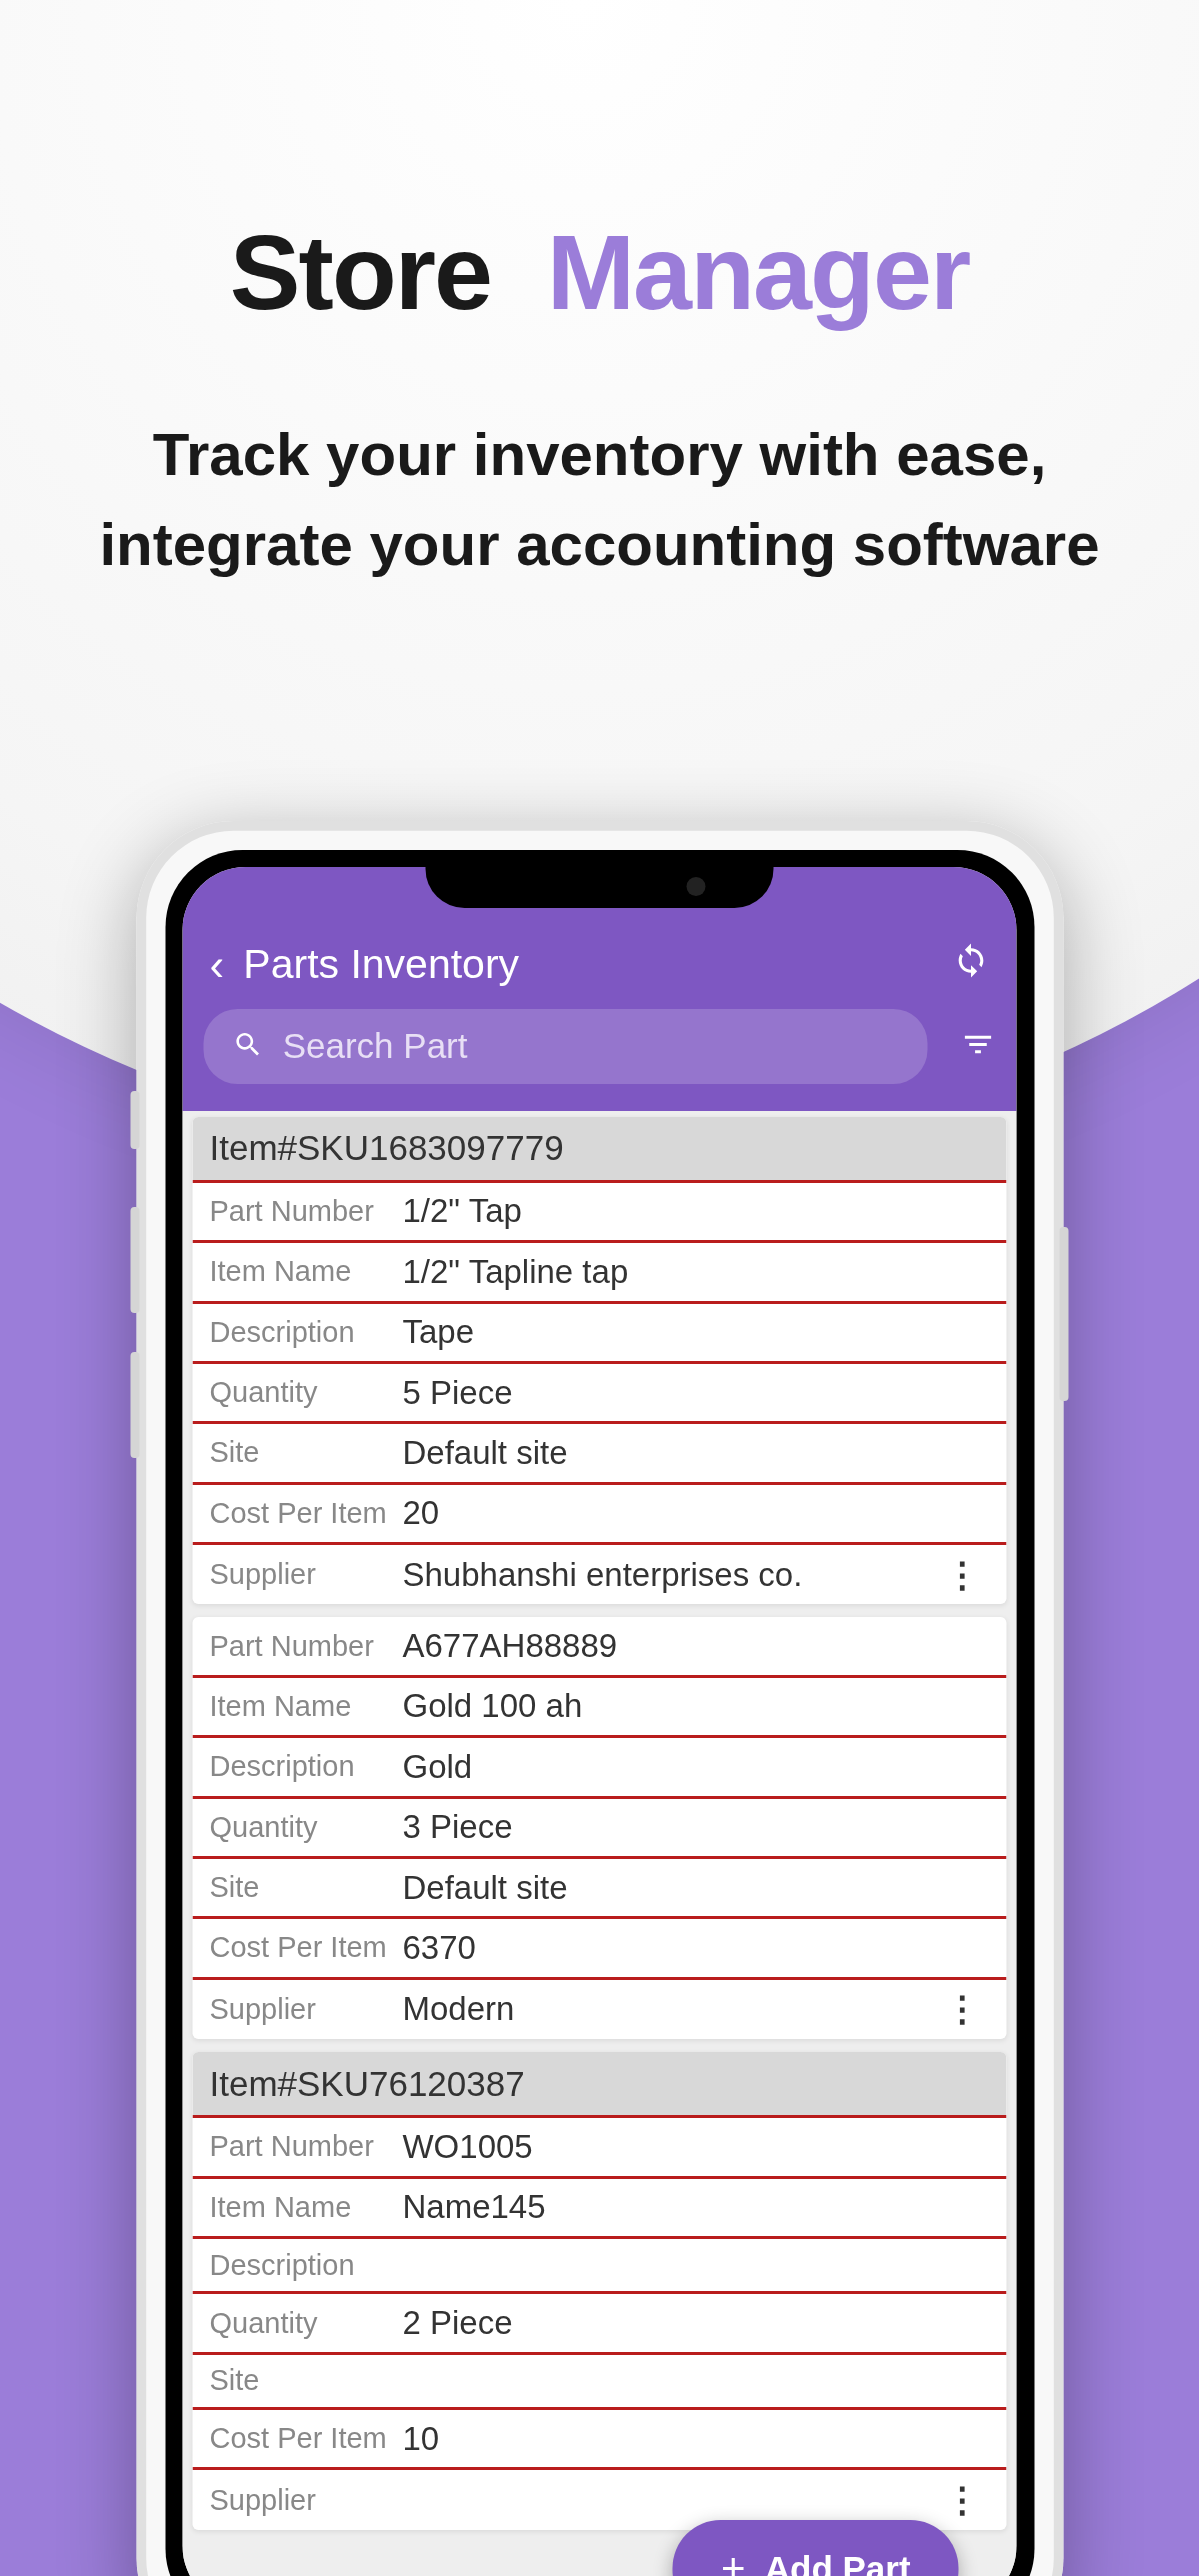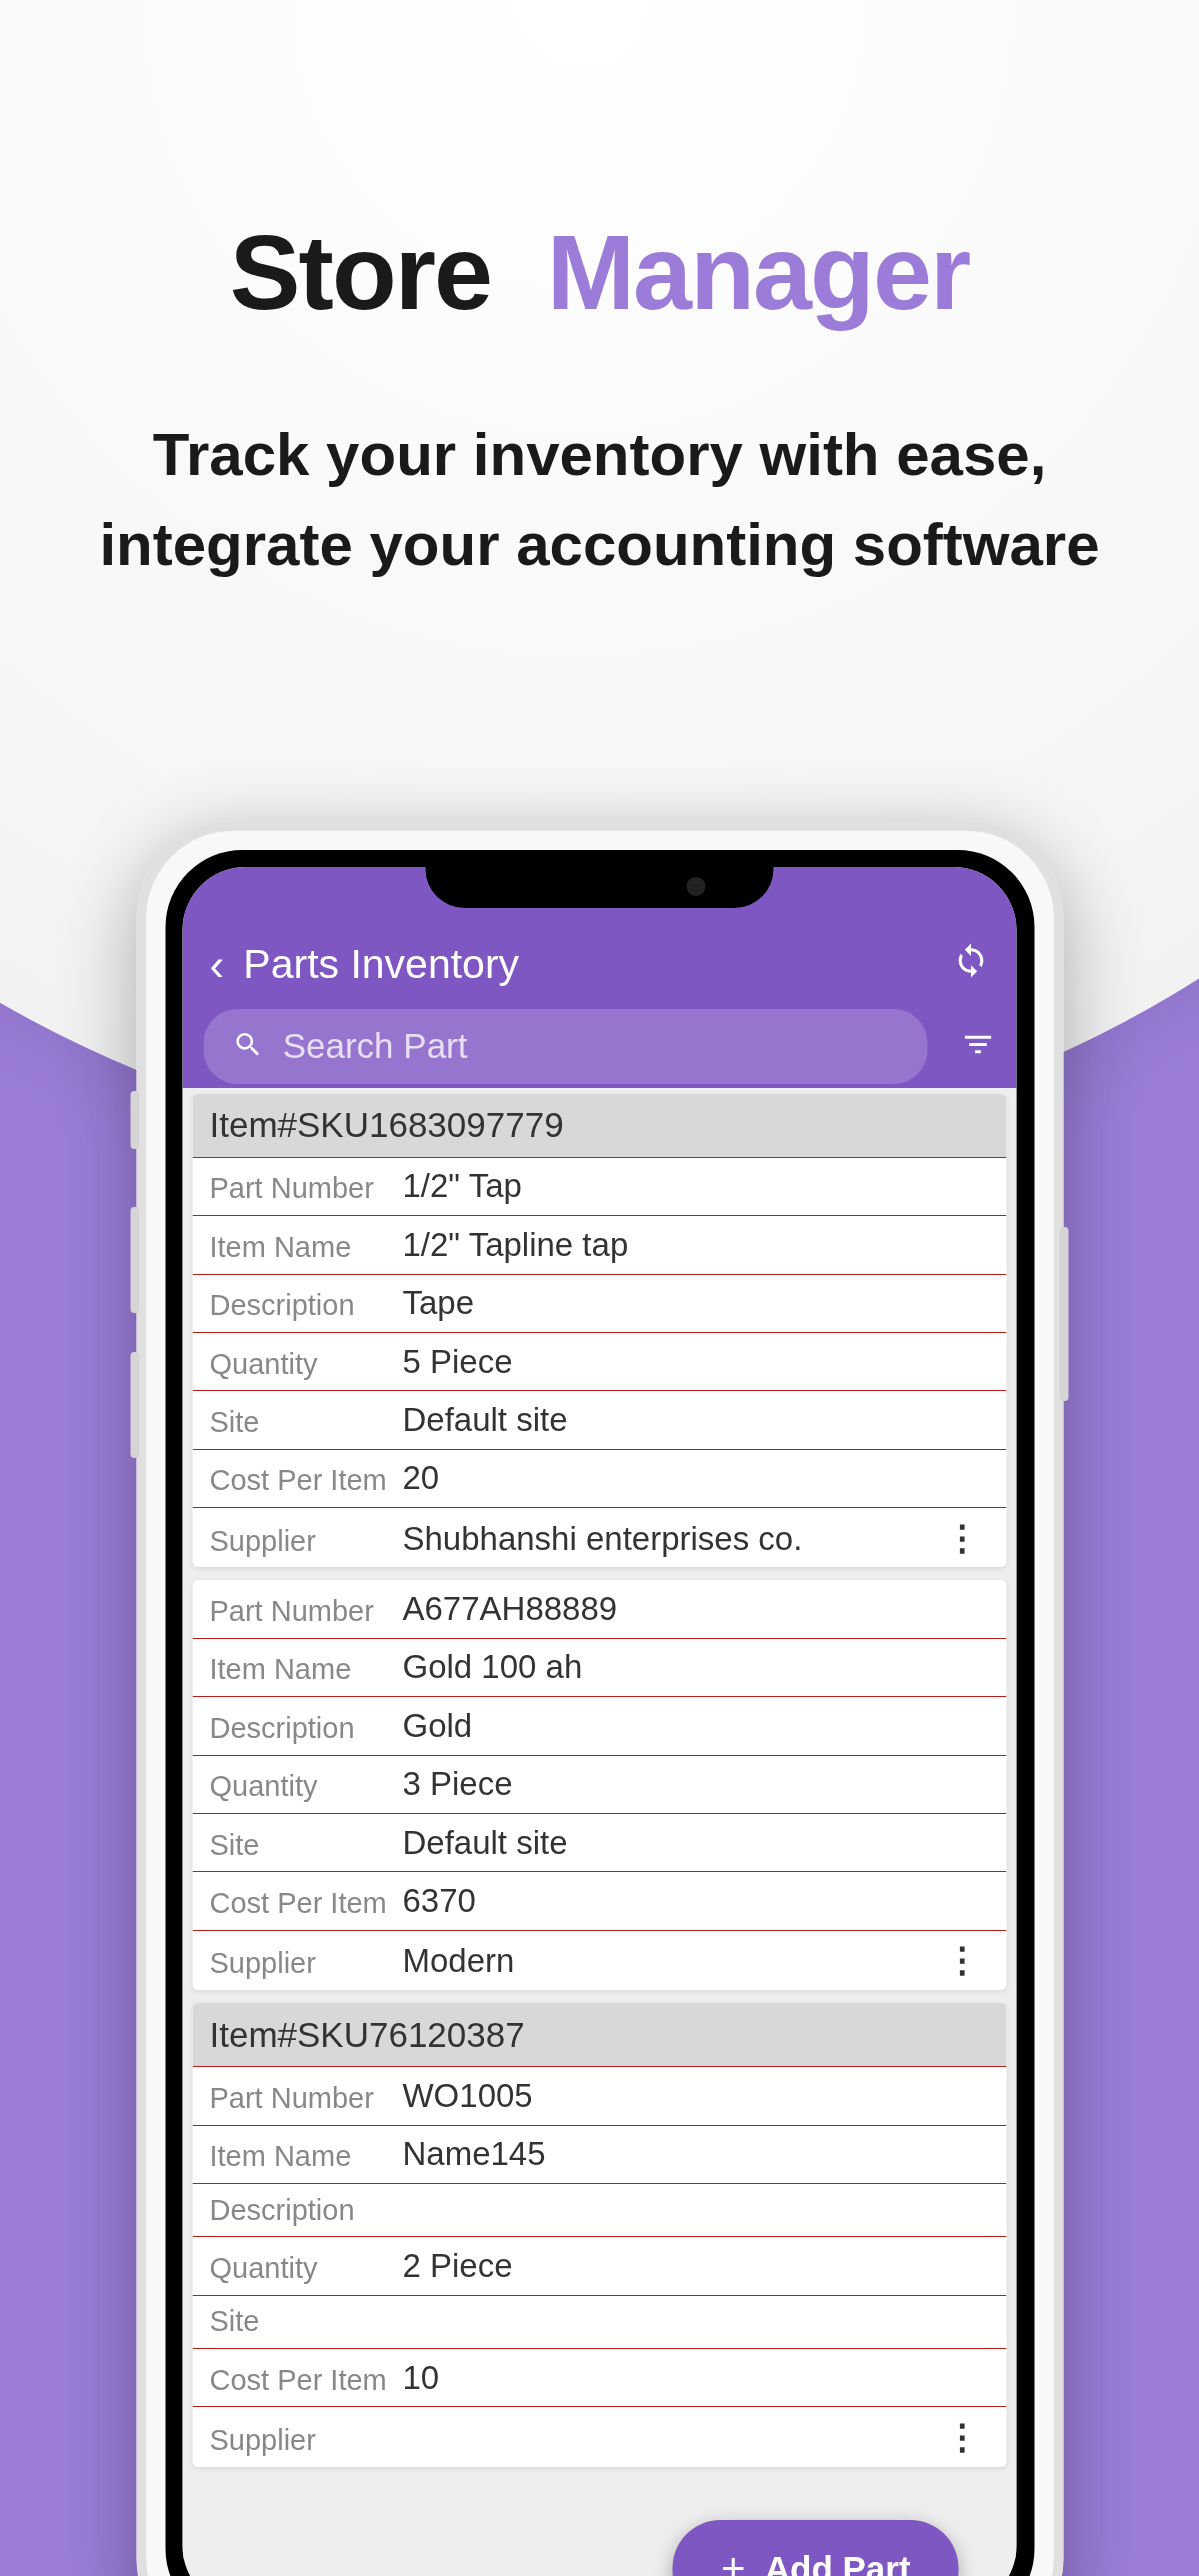--- a/index.html
+++ b/index.html
@@ -119,21 +119,21 @@
   font-size: 41px;
   font-weight: 400;
   flex: 1;
 }
 .sync-icon {
   font-size: 37px;
 }
 .search-row {
   display: flex;
   align-items: center;
-  padding: 0 21px 4px;
+  padding: 0 21px 27px;
   gap: 33px;
 }
 .search-box {
   flex: 1;
   background: #9575cd;
   border-radius: 34px;
   padding: 17.4px 29px;
   display: flex;
   align-items: center;
   gap: 19.3px;
@@ -159,22 +159,22 @@
 }
 .card-header {
   background: #d8d8d8;
   padding: 11.6px 17.4px;
   font-size: 35px;
   color: #333;
 }
 .card-row {
   display: flex;
   padding: 9.7px 17.4px;
-  border-top: 1px solid #b91c1c;
-  align-items: flex-end;
+  border-top: 3px solid #b91c1c;
+  align-items: center;
 }
 .card-row:first-of-type { border-top: none; }
 .row-label {
   width: 193px;
   font-size: 29px;
   color: #888;
 }
 .row-value {
   flex: 1;
   font-size: 33px;

